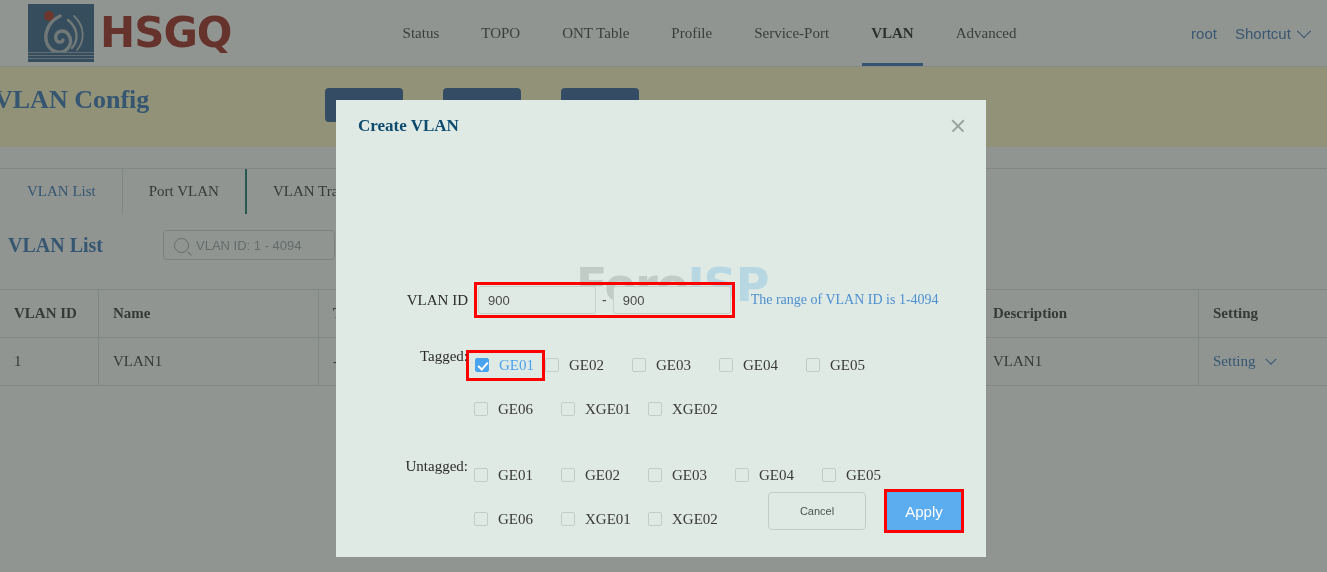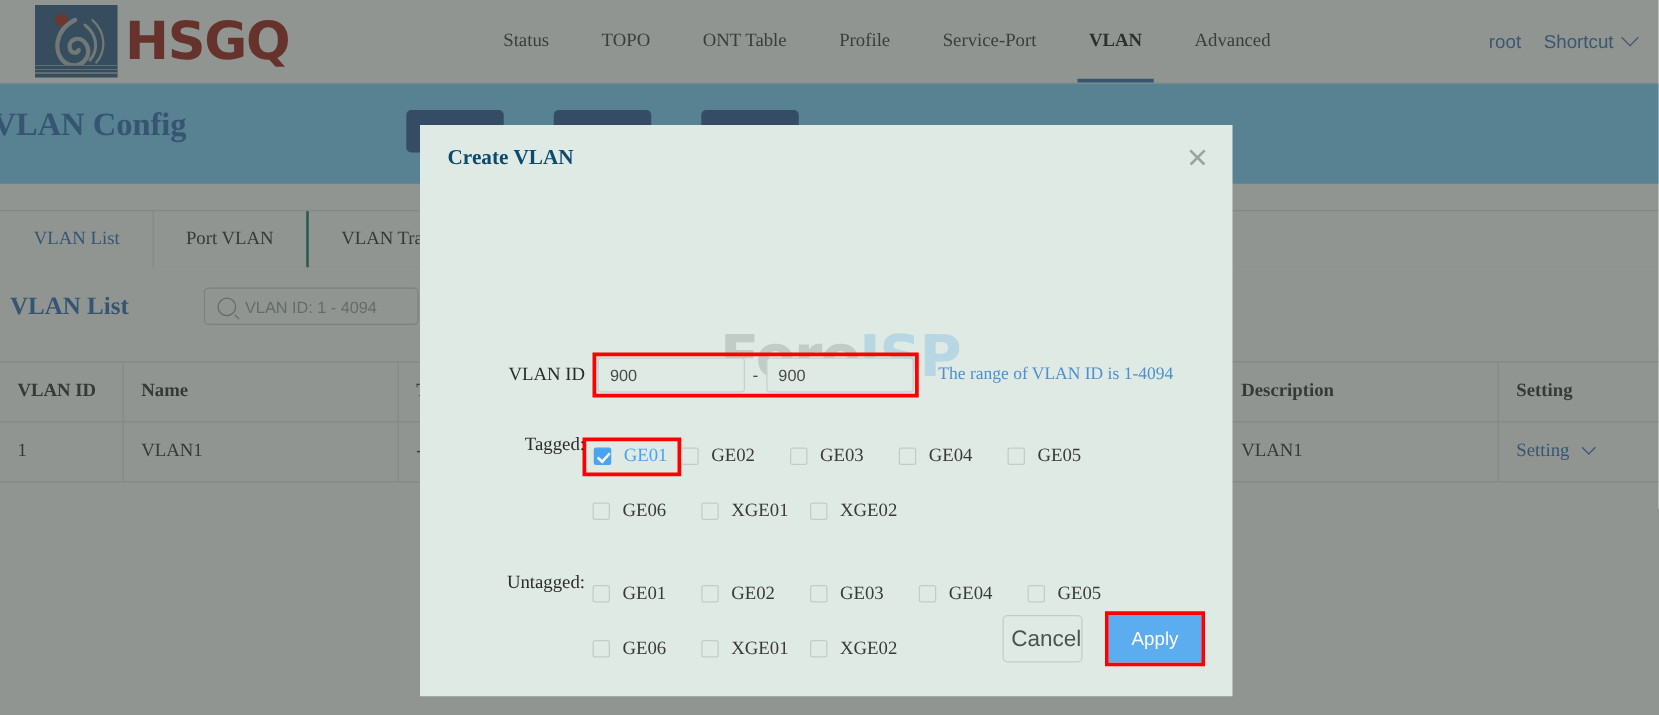--- a/index.html
+++ b/index.html
@@ -117,21 +117,21 @@
     border-right: 1.6px solid #3b72b0;
     border-bottom: 1.6px solid #3b72b0;
     transform: rotate(45deg) translate(-2px,-2px);
     margin-left: 4px;
   }
 
   
   .page-head {
     position: relative;
     height: 80px;
-    background: #7dd3fc;
+    background: #fef9c3;
     font-family: Liberation Serif, serif;
   }
   .page-title {
     position: absolute;
     left: -6px;
     top: 18px;
     font-size: 26px;
     font-weight: 700;
     color: #2f6fb5;
     white-space: nowrap;
@@ -458,27 +458,27 @@
   
   .modal-footer {
     position: absolute;
     right: 22px;
     bottom: 24px;
     display: flex;
     align-items: center;
     gap: 0;
   }
   .btn-cancel {
-    width: 64px;
+    width: 98px;
     height: 38px;
     background: transparent;
     border: 1px solid #c3cdc7;
     border-radius: 4px;
     font-family: "Liberation Sans", sans-serif;
-    font-size: 18px;
+    font-size: 11px;
     color: #4a5450;
     cursor: pointer;
   }
   .apply-wrap {
     border: 3px solid #ff0000;
     margin-left: 18px;
     padding: 0;
     display: inline-flex;
     box-sizing: border-box;
   }

